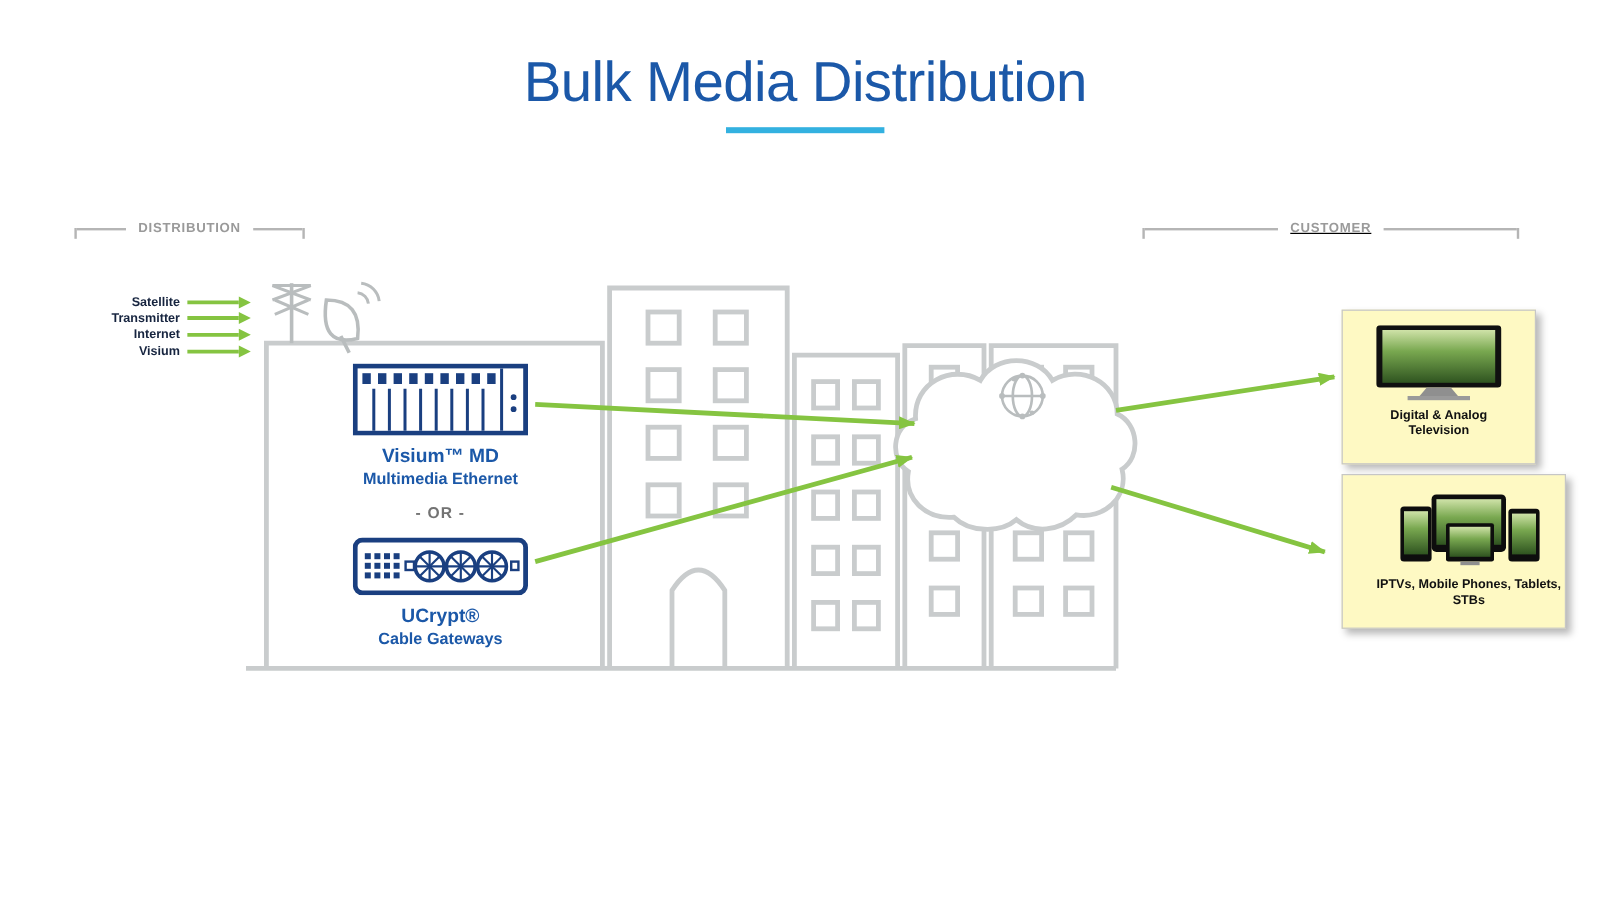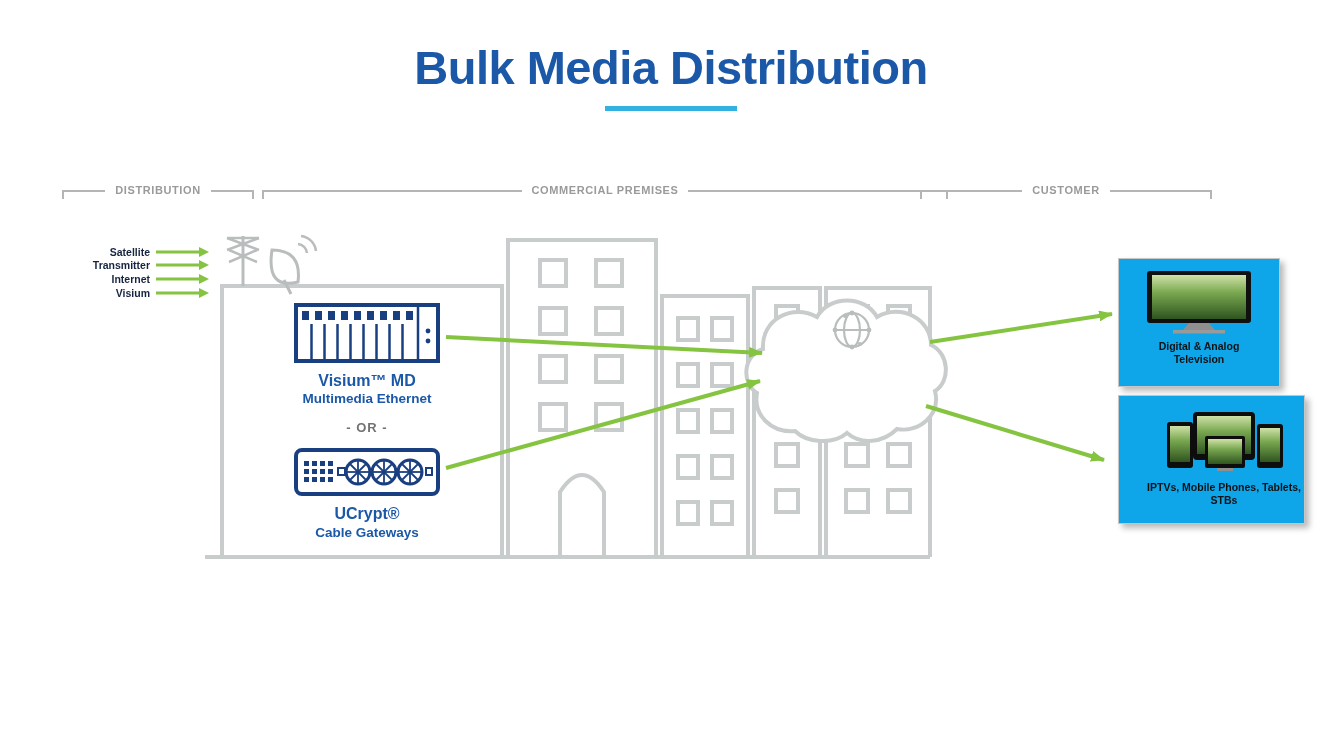--- a/index.html
+++ b/index.html
@@ -1,21 +1,21 @@
 <!DOCTYPE html>
 <html><head>
 <meta charset="utf-8">
 <style>
   html,body{margin:0;padding:0;background:#ffffff;}
   .canvas{position:relative;width:1342px;height:749px;background:#ffffff;overflow:hidden;
           font-family:"Liberation Sans",sans-serif;}
 
   
   .title{position:absolute;top:40px;left:0;right:0;margin:0;text-align:center;
-         font-size:47px;font-weight:bold;letter-spacing:-0.5px;color:#1b58a8;}
+         font-size:47px;font-weight:normal;letter-spacing:-0.5px;color:#1b58a8;}
   .title-underline{position:absolute;top:106px;left:50%;transform:translateX(-50%);
          width:132px;height:5px;background:#33b1e0;}
 
   
   .bracket{position:absolute;display:flex;align-items:flex-start;top:190px;}
   .bracket .tick{width:2px;height:9px;background:#b5b5b5;}
   .bracket .bline{flex:1;height:2px;background:#b5b5b5;}
   .bracket .blabel{margin-top:-6px;padding:0 10px;font-size:11px;font-weight:bold;
          color:#9a9a9a;letter-spacing:0.6px;white-space:nowrap;line-height:12px;}
 
@@ -32,21 +32,21 @@
   .or-divider{position:absolute;text-align:center;font-size:13px;font-weight:bold;color:#737373;letter-spacing:1px;}
 
   
   .cloud-text{position:absolute;text-align:center;font-size:12.5px;font-weight:bold;
          color:#1b2740;line-height:15px;}
 
   .secure-note{position:absolute;text-align:center;font-size:12.5px;font-weight:bold;
          color:#2e2e2e;line-height:15px;white-space:pre-line;}
 
   
-  .cust-box{position:absolute;width:160px;background:#0ea5e9;border:1.5px solid #c6c6c6;
+  .cust-box{position:absolute;width:160px;background:#fef9c3;border:1.5px solid #c6c6c6;
          box-shadow:4px 4px 6px rgba(0,0,0,0.28);display:flex;flex-direction:column;
          align-items:center;}
   .cust-label{margin-top:5px;text-align:center;font-size:10.5px;font-weight:bold;
          color:#111111;line-height:12.5px;white-space:pre-line;}
 
   .diagram-layer{position:absolute;left:0;top:0;pointer-events:none;}
   .dev-svg{position:absolute;}
 </style>
 </head>
 <body>
@@ -164,28 +164,21 @@
     </g>
   </svg>
 
   <div class="bracket" style="left:62px;width:192px;">
     <div class="tick"></div>
     <div class="bline"></div>
     <div class="blabel">DISTRIBUTION</div>
     <div class="bline"></div>
     <div class="tick"></div>
   </div>
-  <div class="bracket" style="left:262px;width:686px;">
-    <div class="tick"></div>
-    <div class="bline"></div>
-    <div class="blabel">COMMERCIAL PREMISES</div>
-    <div class="bline"></div>
-    <div class="tick"></div>
-  </div>
-  <div class="bracket" style="left:920px;width:292px;">
+  <div class="bracket" style="left:952px;width:314px;text-decoration:underline;">
     <div class="tick"></div>
     <div class="bline"></div>
     <div class="blabel">CUSTOMER</div>
     <div class="bline"></div>
     <div class="tick"></div>
   </div>
 
   <div class="sources">
     <div class="source-row">
       <span class="source-label">Satellite</span>

